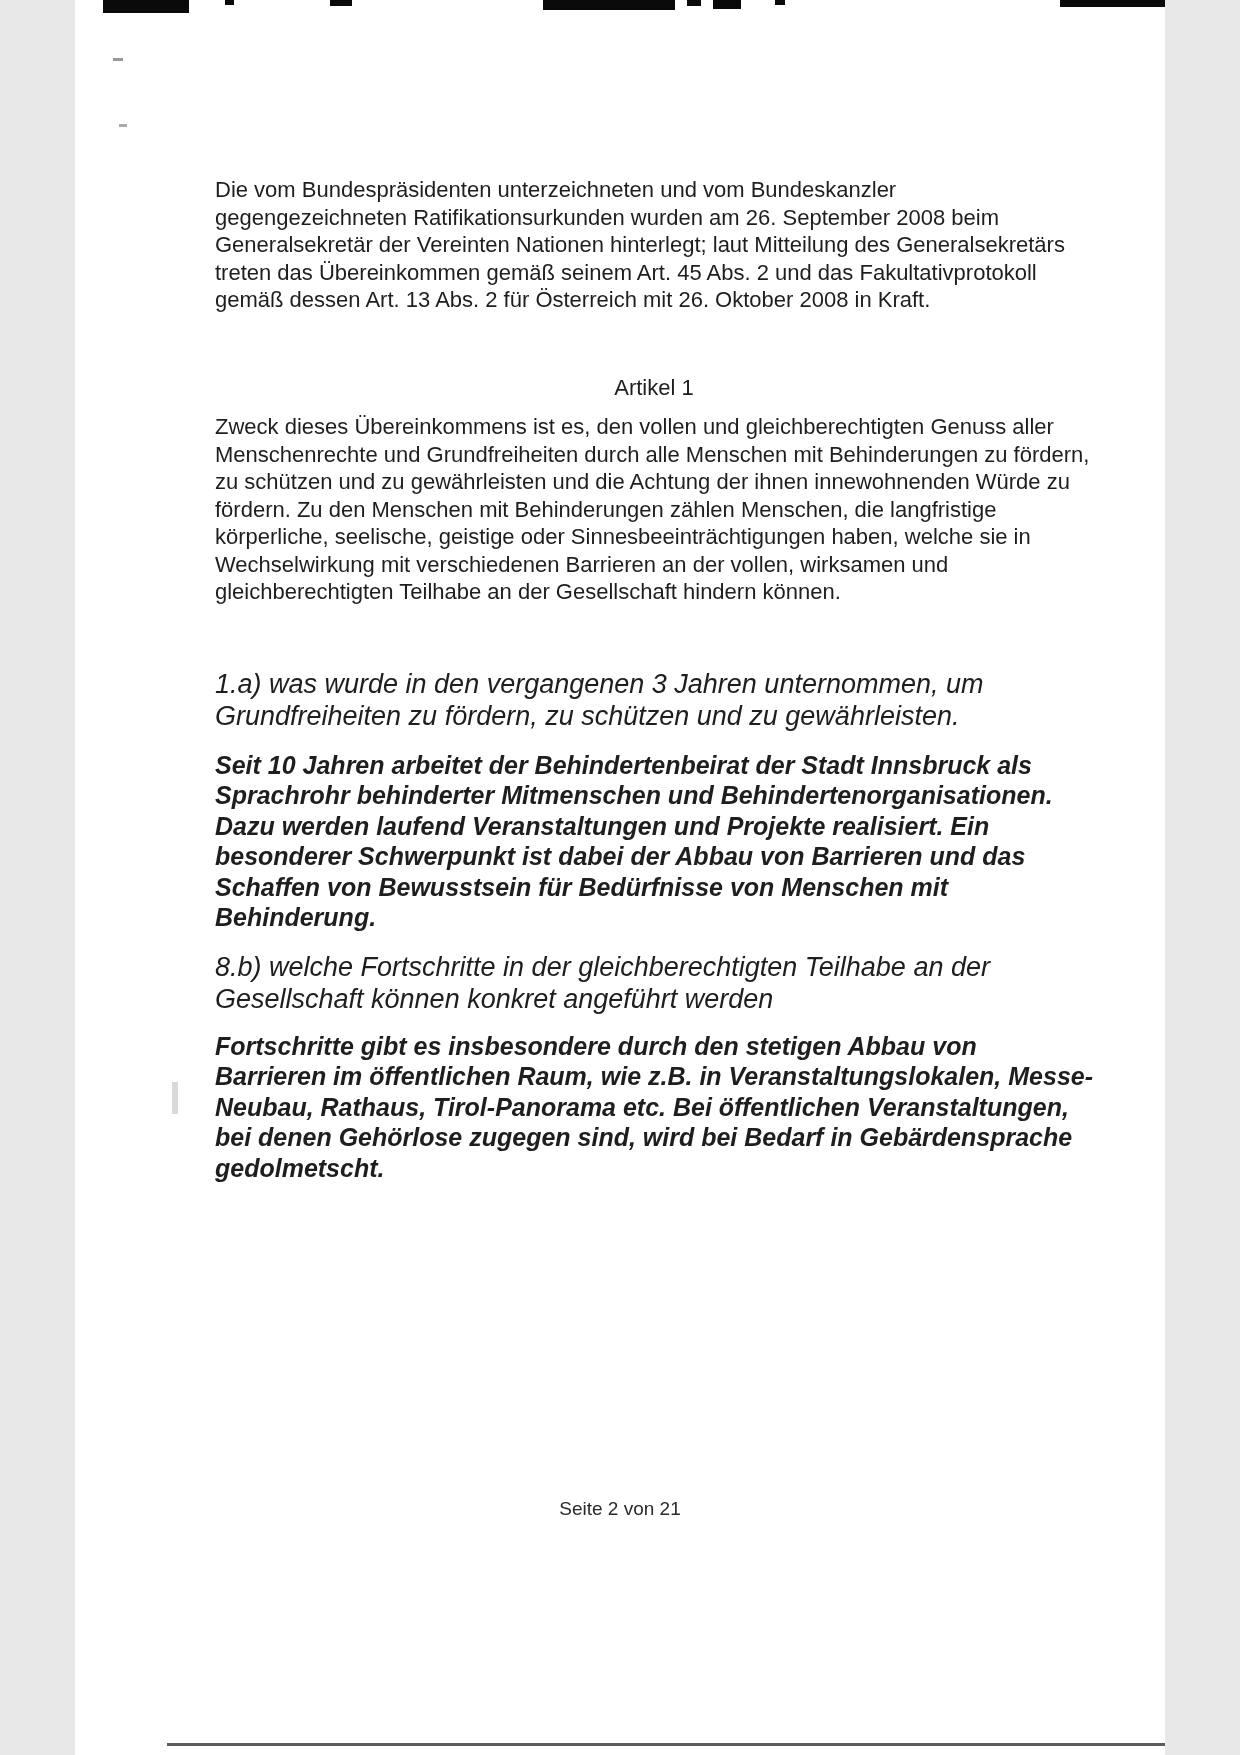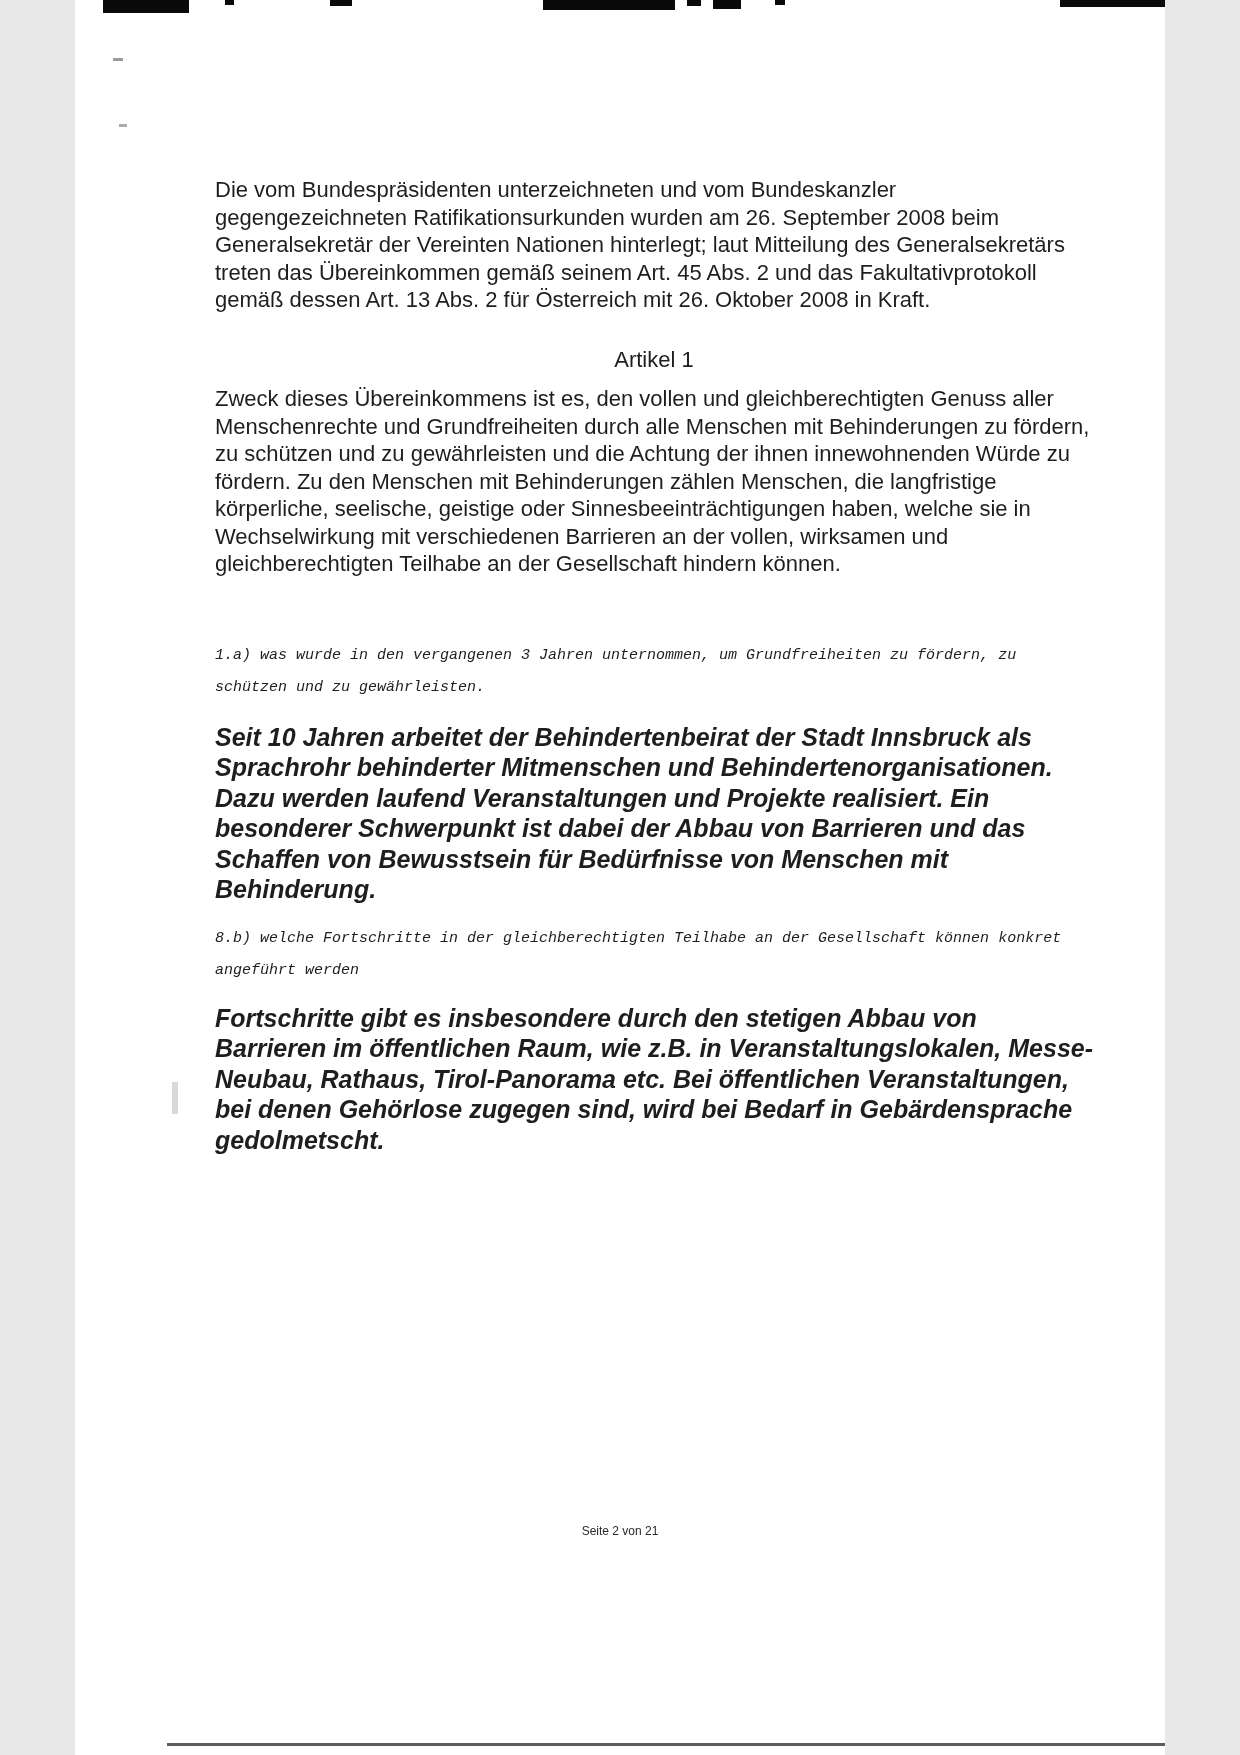--- a/index.html
+++ b/index.html
@@ -33,48 +33,47 @@
     font-weight: bold;
     margin-top: 20px;
     margin-bottom: 0;
   }
   .heading-center {
     text-align: center;
     font-size: 22px;
     font-weight: normal;
     margin: 0;
   }
-  .h-article { margin-top: 32px; }
+  .h-article { margin-top: 60px; }
   .h-sub { margin-top: 25px; }
   .para-zweck { margin-top: 12px; }
   .para-question {
-    font-family: Liberation Mono, monospace;
+    font-family: Liberation Sans, sans-serif;
     font-style: italic;
-    font-size: 15px;
+    font-size: 27px;
     line-height: 32px;
   }
   .q1a { margin-top: 62px; }
   .q1b { margin-top: 18px; }
   .para-answer {
     font-weight: bold;
     font-style: italic;
     font-size: 25px;
     line-height: 30.5px;
   }
   .a1a { margin-top: 18px; }
   .a1b { margin-top: 16px; }
   .footer {
     position: absolute;
     top: 1498px;
     left: 0;
     width: 100%;
     text-align: center;
-    font-size: 12px;
+    font-size: 19px;
     color: #2a2a2a;
-    margin-top: 26px;
   }
   
   .artifact {
     position: absolute;
     background: #0a0a0a;
   }
   .a-top1 { left: 28px;  top: 0; width: 86px;  height: 13px; }
   .a-top2 { left: 150px; top: 0; width: 9px;   height: 5px; }
   .a-top3 { left: 255px; top: 0; width: 22px;  height: 6px; }
   .a-top4 { left: 468px; top: 0; width: 132px; height: 10px; }

